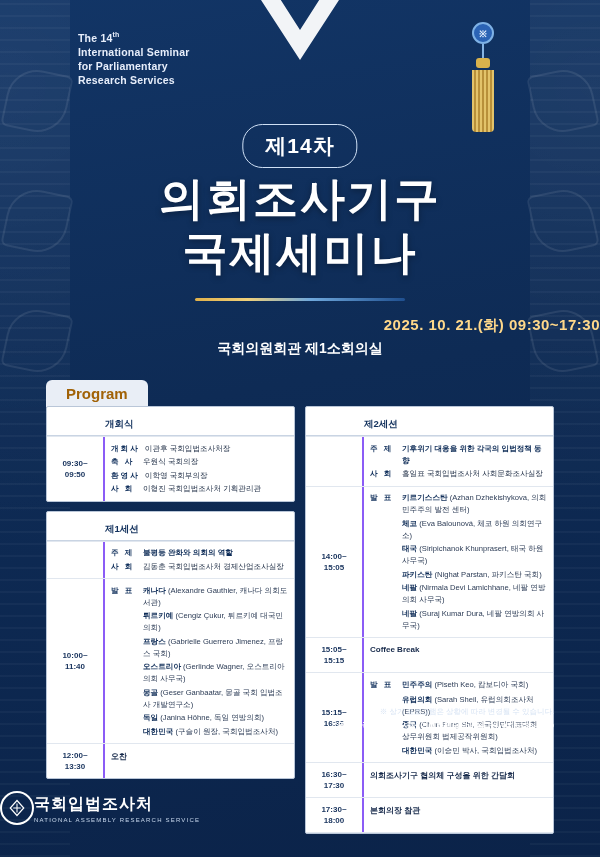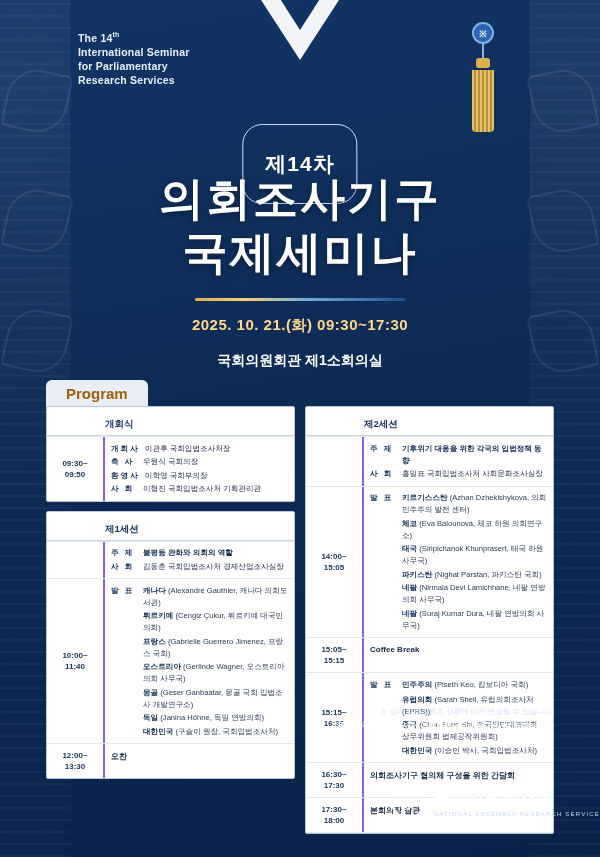--- a/index.html
+++ b/index.html
@@ -57,41 +57,41 @@
   .eng-title{
     position:absolute;left:78px;top:28px;
     color:#e7eefb;font-size:10.5px;line-height:14px;font-weight:bold;
     letter-spacing:.2px;
   }
   .eng-title sup{font-size:7px;}
 
   
   .badge{
     position:absolute;left:50%;top:124px;transform:translateX(-50%);
-    padding:25px 22px;border:1.5px solid #cfe0f5;border-radius:20px;
+    padding:7px 22px;border:1.5px solid #cfe0f5;border-radius:20px;
     color:#ffffff;font-size:21px;font-weight:bold;letter-spacing:1px;
   }
   .kor-title{
     position:absolute;left:0;right:0;top:172px;text-align:center;
     color:#ffffff;font-size:45px;font-weight:bold;line-height:54px;
     letter-spacing:2px;
     text-shadow:0 2px 6px rgba(0,0,0,.35);
   }
   .rule{
     position:absolute;left:50%;top:298px;transform:translateX(-50%);
     width:210px;height:3px;
     background:linear-gradient(90deg,#e0b04a 0%,#f0d07a 25%,#6fa8dc 55%,#1f4f8f 100%);
     border-radius:2px;
   }
   .datetime{
-    position:absolute;left:0;right:0;top:316px;text-align:center;
+    position:absolute;left:0;right:0;top:316px;text-align:right;
     color:#ffd88a;font-size:15px;font-weight:bold;letter-spacing:.5px;
   }
   .venue{
-    position:absolute;left:0;right:0;top:352px;text-align:center;
+    position:absolute;left:0;right:0;top:340px;text-align:center;
     color:#ffffff;font-size:14px;font-weight:bold;
   }
   .program-tab{
     position:absolute;left:46px;top:380px;
     background:#e9eef6;color:#a16207;font-weight:bold;font-size:15px;
     padding:5px 20px;border-radius:6px 6px 0 0;
   }
 
   
   .cols{position:absolute;left:46px;top:406px;width:508px;display:flex;gap:10px;}
@@ -125,22 +125,22 @@
   .footnote{
     position:absolute;right:46px;top:706px;text-align:center;
     color:#d8e4f4;font-size:7.5px;line-height:12px;
   }
   .contact{
     position:absolute;right:46px;top:720px;text-align:right;
     color:#ffffff;font-size:8px;font-weight:bold;
   }
 
   .footer{
-    position:absolute;left:0;right:0;bottom:38px;
-    display:flex;align-items:center;justify-content:flex-end;gap:9px;
+    position:absolute;left:0;right:0;bottom:32px;
+    display:flex;align-items:center;justify-content:flex-start;
   }
   .logo-mark{
     width:30px;height:30px;border-radius:50%;
     border:2px solid #ffffff;display:flex;align-items:center;justify-content:center;
     color:#fff;font-size:14px;font-weight:bold;
   }
   .logo-kr{color:#ffffff;font-size:16px;font-weight:bold;letter-spacing:1px;}
   .logo-en{color:#c7d7ec;font-size:6px;letter-spacing:1.2px;margin-top:2px;}
 </style>
 </head>

